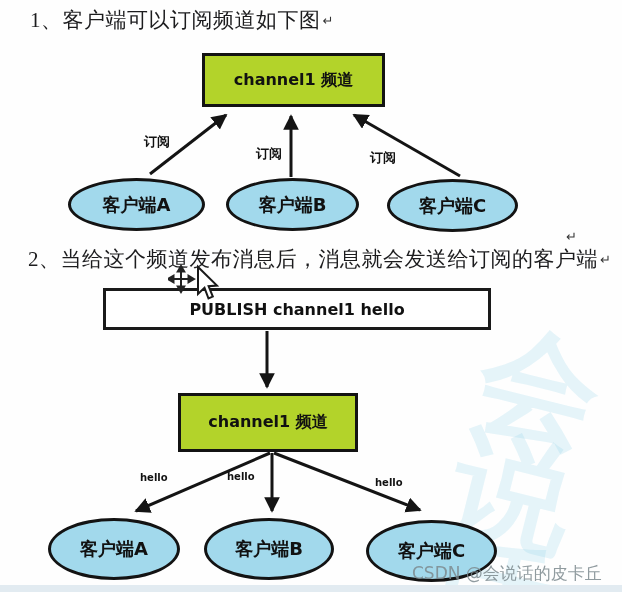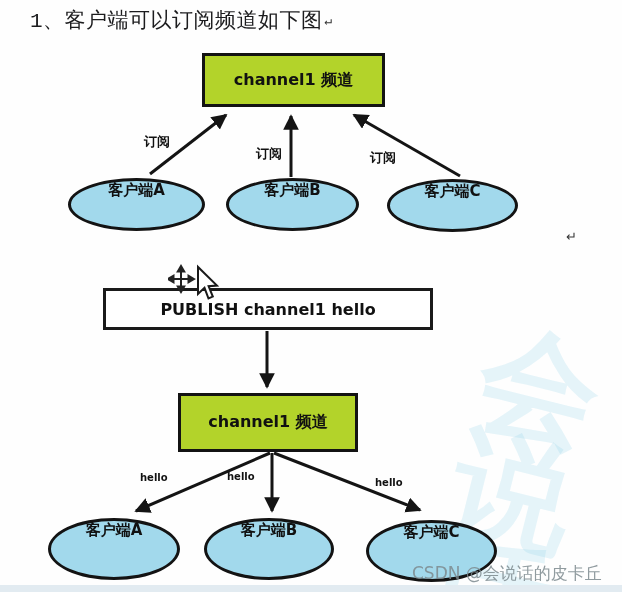--- a/index.html
+++ b/index.html
@@ -4,21 +4,21 @@
 <style>
   html,body{margin:0;padding:0;background:#ffffff;}
   .canvas{
     position:relative;width:622px;height:592px;overflow:hidden;
     background:#fefefe;
     font-family:"Liberation Sans", sans-serif;
   }
   
   .heading{
     position:absolute;
-    font-family:Liberation Mono, monospace;
+    font-family:Liberation Serif, serif;
     font-size:21px;color:#1c1c1e;white-space:nowrap;
     letter-spacing:0.5px;
   }
   .pilcrow{font-size:13px;color:#333;margin-left:2px;vertical-align:2px;}
   .pilcrow-floating{
     position:absolute;font-size:13px;color:#333;
     font-family:"Liberation Serif", serif;
   }
   
   .channel-box{
@@ -32,22 +32,22 @@
   .publish-box{
     position:absolute;background:#ffffff;
     border:3px solid #1a1a1a;box-sizing:border-box;
     display:flex;align-items:center;justify-content:center;
     font-weight:bold;font-size:16px;color:#111;
     font-family:"DejaVu Sans", sans-serif;
   }
   .client{
     position:absolute;background:var(--client-fill,#a2d9ec);
     border:3px solid #131313;border-radius:50%;box-sizing:border-box;
-    display:flex;justify-content:center;
-    font-weight:bold;font-size:15px;color:#111;
+    display:flex;align-items:center;justify-content:center;
+    font-weight:bold;font-size:18px;color:#111;
     font-family:"DejaVu Sans", sans-serif;
   }
   .edge-label{
     position:absolute;font-weight:bold;color:#111;
     font-family:"DejaVu Sans", sans-serif;white-space:nowrap;
   }
   .edge-label.cn{font-size:13px;}
   .edge-label.en{font-size:10px;}
   .arrow-layer{position:absolute;left:0;top:0;pointer-events:none;}
   .credit-watermark{
@@ -72,20 +72,21 @@
 </head>
 <body>
 
 <div class="canvas">
 
   <div class="faint-watermark">会说话</div>
   <div class="bottom-band"></div>
 
   <div class="heading" style="left:30px;top:6px;"><span>1、客户端可以订阅频道如下图</span><span class="pilcrow">↵</span></div>
 
+  <div class="heading" style="left:28px;top:245px;"><span>2、当给这个频道发布消息后，消息就会发送给订阅的客户端</span><span class="pilcrow">↵</span></div>
 
   <div class="pilcrow-floating" style="left:566px;top:229px;">↵</div>
 
   <div class="channel-box" style="left:202px;top:53px;width:183px;height:54px;">
     <span>channel1 频道</span>
   </div>
 
   <div class="client" style="left:68px;top:178px;width:137px;height:53px;">
     <span>客户端A</span>
   </div>
@@ -93,21 +94,21 @@
     <span>客户端B</span>
   </div>
   <div class="client" style="left:387px;top:179px;width:131px;height:53px;">
     <span>客户端C</span>
   </div>
 
   <div class="edge-label cn" style="left:144px;top:133px;">订阅</div>
   <div class="edge-label cn" style="left:256px;top:145px;">订阅</div>
   <div class="edge-label cn" style="left:370px;top:149px;">订阅</div>
 
-  <div class="publish-box" style="left:103px;top:288px;width:330px;height:42px;">
+  <div class="publish-box" style="left:103px;top:288px;width:388px;height:42px;">
     <span>PUBLISH channel1 hello</span>
   </div>
 
   <div class="channel-box" style="left:178px;top:393px;width:180px;height:59px;">
     <span>channel1 频道</span>
   </div>
 
   <div class="client" style="left:48px;top:518px;width:132px;height:62px;">
     <span>客户端A</span>
   </div>

